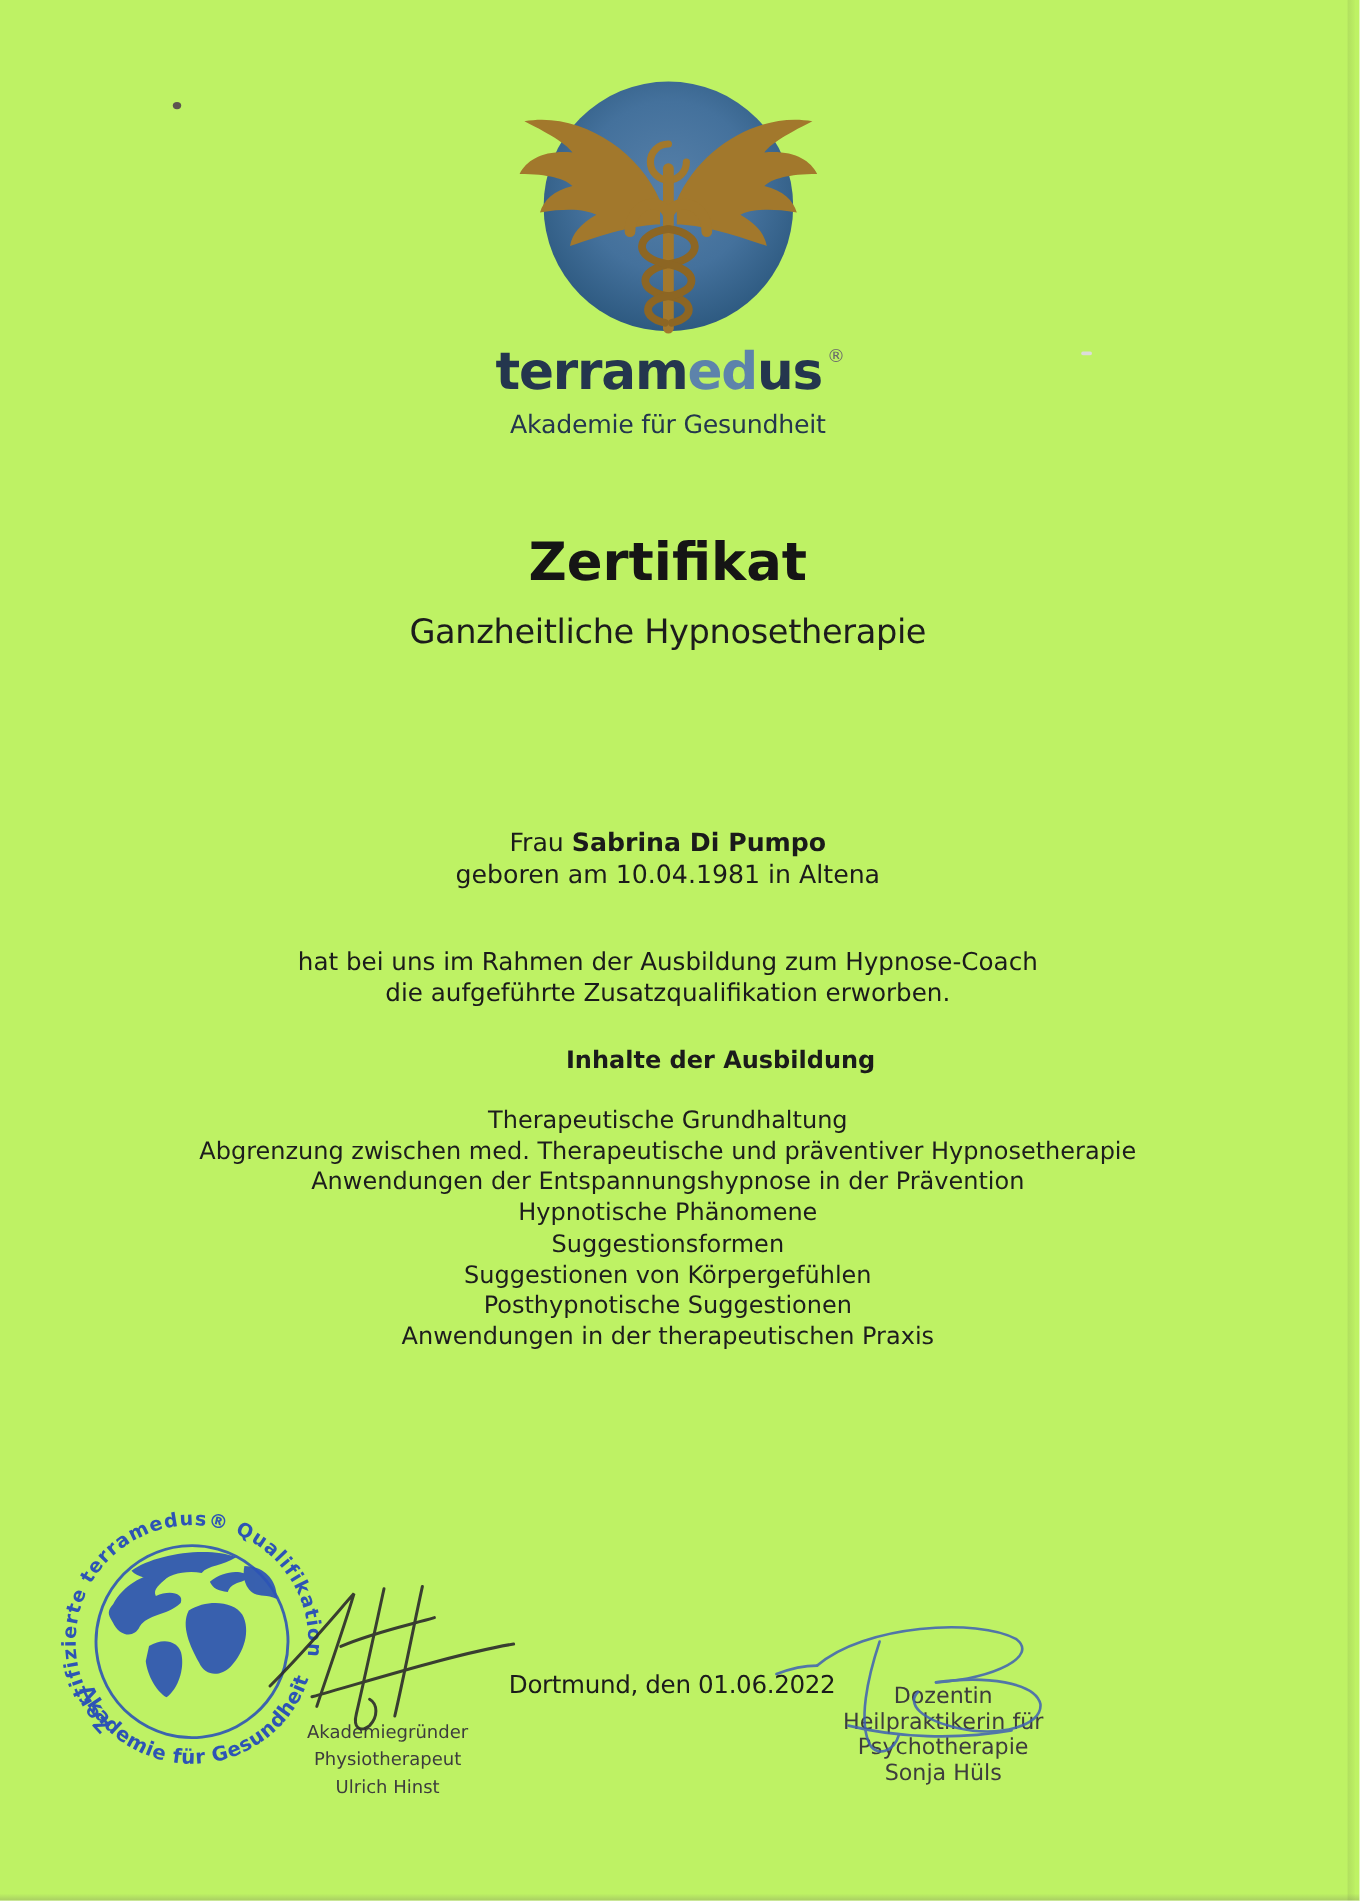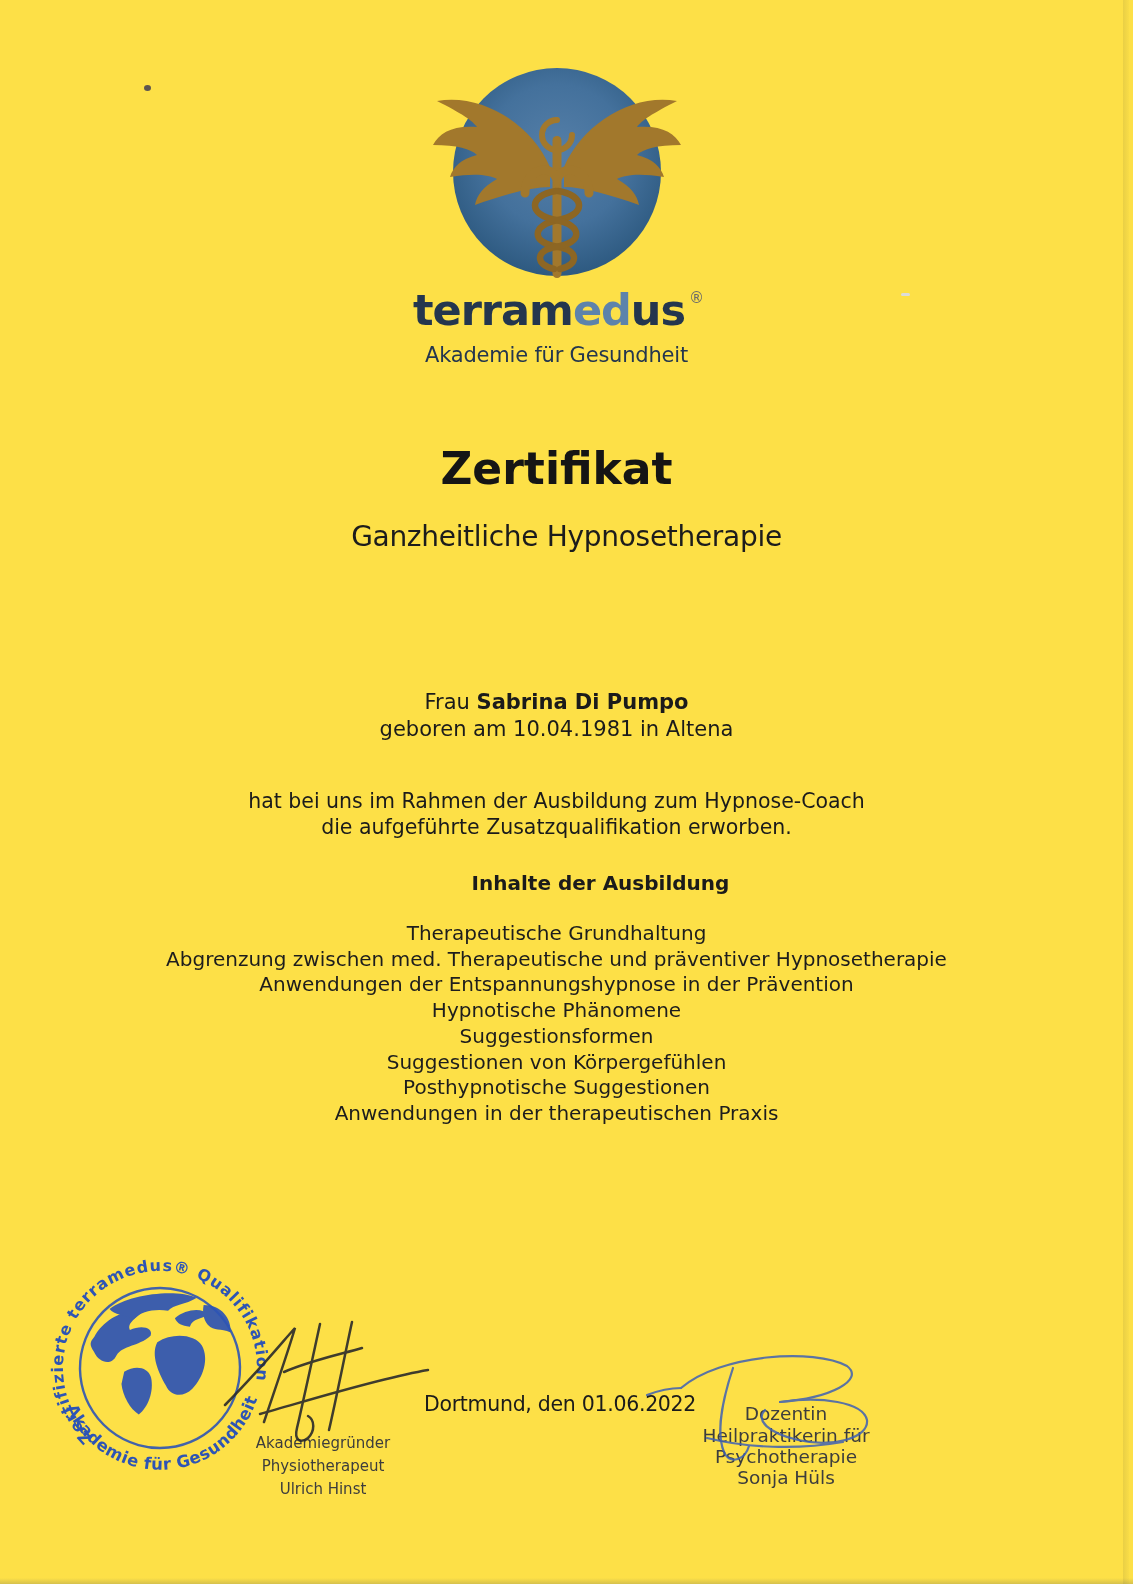--- a/index.html
+++ b/index.html
@@ -1,20 +1,20 @@
 <!DOCTYPE html>
 <html><head>
 <meta charset="utf-8">
 <style>
   html,body{margin:0;padding:0;background:#ffffff;}
   .page{
     position:relative;
     width:1133px;height:1584px;
     margin:0 auto;
-    background:#fde047;
+    background:#bef264;
     font-family:"DejaVu Sans","Liberation Sans",sans-serif;
     color:#1b1b1b;
     overflow:hidden;
   }
   .center-col{position:absolute;left:0;width:1113px;text-align:center;}
 
   
   .speck{position:absolute;left:144px;top:85px;width:7px;height:6px;border-radius:50%;background:#5d5550;}
   .speck2{position:absolute;left:901px;top:293px;width:9px;height:3px;background:#dcdcda;border-radius:2px;}
   .edge-shadow-right{position:absolute;left:1123px;top:0;width:6px;height:100%;
@@ -95,21 +95,21 @@
         <path d="M130,131 C103,135 101,155 130,160 C157,165 157,183 130,187 C109,190 109,205 128,209" fill="none" stroke="#8d6623" stroke-width="6.5" stroke-linecap="round"></path>
       </g>
     </svg>
     <div class="brand-line">
       <span class="brand-navy">terram</span><span class="brand-light">ed</span><span class="brand-navy">us</span><span class="brand-reg">®</span>
     </div>
     <div class="brand-subtitle">Akademie für Gesundheit</div>
   </header>
 
   <h1 class="center-col h-zertifikat" style="margin:0;">Zertifikat</h1>
-  <h2 class="center-col h-sub" style="margin:10px;font-weight:400;">Ganzheitliche Hypnosetherapie</h2>
+  <h2 class="center-col h-sub" style="margin:0;font-weight:400;">Ganzheitliche Hypnosetherapie</h2>
 
   <div class="center-col recipient">
     <div><span>Frau</span>&nbsp;<b>Sabrina Di Pumpo</b></div>
     <div>geboren am 10.04.1981 in Altena</div>
   </div>
 
   <div class="center-col statement">
     <div>hat bei uns im Rahmen der Ausbildung zum Hypnose-Coach</div>
     <div>die aufgeführte Zusatzqualifikation erworben.</div>
   </div>

